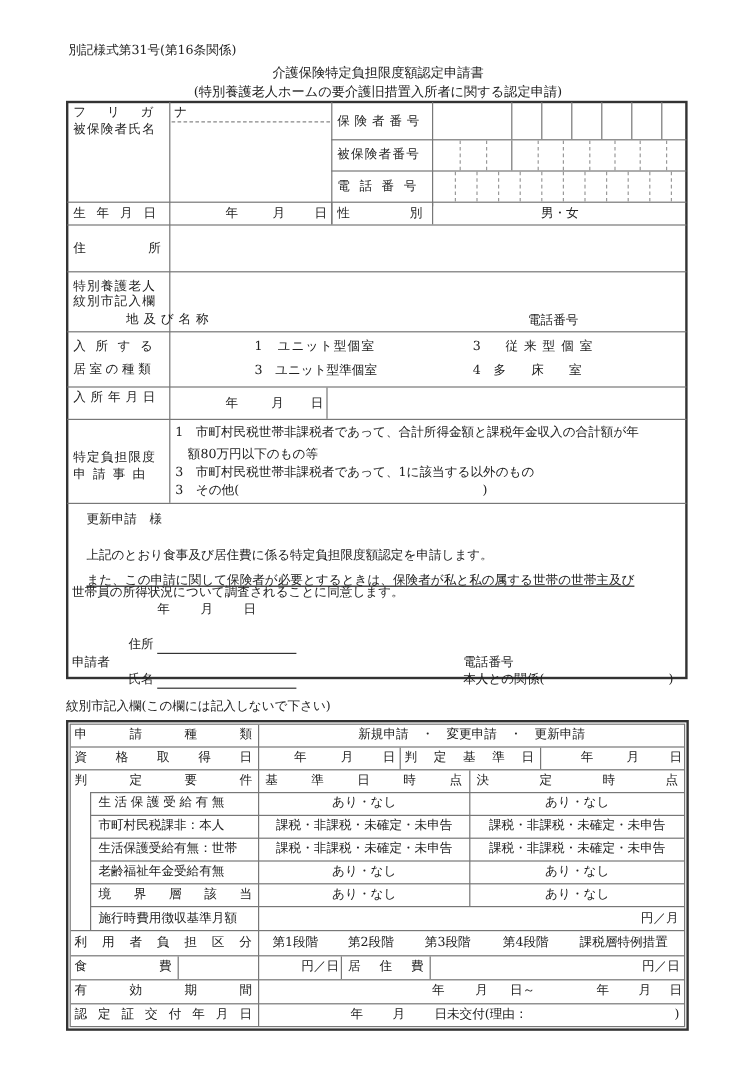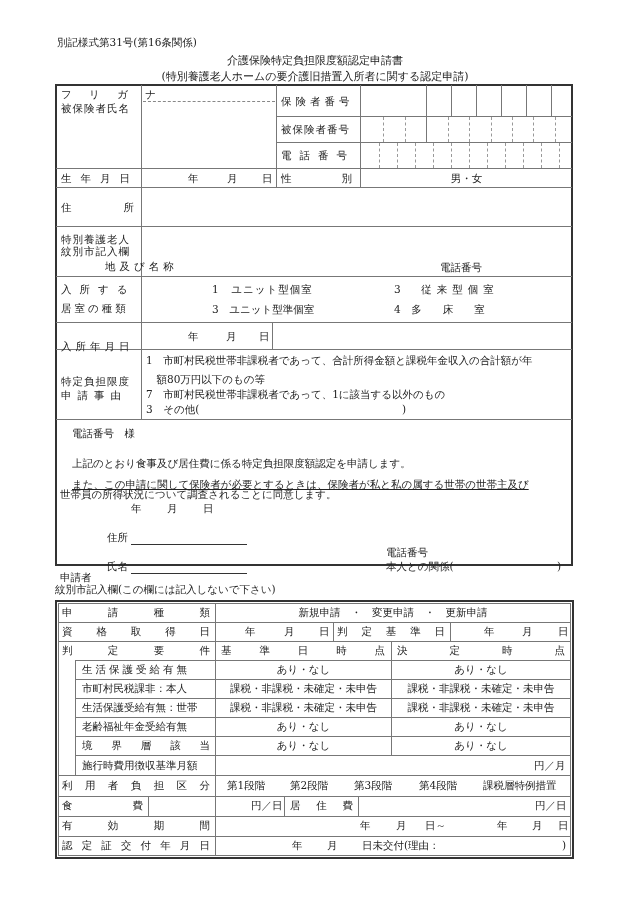--- a/index.html
+++ b/index.html
@@ -105,47 +105,47 @@
 <div class="abs" style="left:143px;top:227px;width:428px;height:48px;"></div>
 <div class="t" style="left:440px;top:262px;">電話番号</div>
 
 <div class="t" style="left:61px;top:284px;letter-spacing:8px;">入所する</div>
 <div class="t" style="left:61px;top:303px;letter-spacing:3px;">居室の種類</div>
 <div class="t" style="left:212px;top:284px;letter-spacing:1px;">1　ユニット型個室</div>
 <div class="t" style="left:212px;top:304px;">3　ユニット型準個室</div>
 <div class="t" style="left:394px;top:284px;letter-spacing:5px;">3　従来型個室</div>
 <div class="t" style="left:394px;top:304px;">4　多　　床　　室</div>
 
-<div class="t" style="left:61px;top:341px;letter-spacing:4px;">入所年月日</div>
+<div class="t" style="left:61px;top:326px;letter-spacing:4px;">入所年月日</div>
 <div class="vl" style="left:272px;top:323px;height:26px;"></div>
 <div class="t" style="left:188px;top:331px;">年</div>
 <div class="t" style="left:226px;top:331px;">月</div>
 <div class="t" style="left:259px;top:331px;">日</div>
 <div class="abs" style="left:143px;top:323px;width:128px;height:25px;"></div>
 
 <div class="t" style="left:61px;top:376px;letter-spacing:1px;">特定負担限度</div>
 <div class="t" style="left:61px;top:390px;letter-spacing:6px;">申請事由</div>
 <div class="t" style="left:146px;top:355px;">1　市町村民税世帯非課税者であって、合計所得金額と課税年金収入の合計額が年</div>
 <div class="t" style="left:146px;top:374px;">　額80万円以下のもの等</div>
-<div class="t" style="left:146px;top:389px;">7　市町村民税世帯非課税者であって、1に該当する以外のもの</div>
+<div class="t" style="left:146px;top:389px;">3　市町村民税世帯非課税者であって、1に該当する以外のもの</div>
 <div class="t" style="left:146px;top:404px;">3　その他(</div>
 <div class="abs" style="left:205px;top:402px;width:195px;height:14px;"></div>
 <div class="t" style="left:402px;top:404px;">)</div>
 
-<div class="t" style="left:72px;top:428px;">電話番号　様</div>
+<div class="t" style="left:72px;top:428px;">更新申請　様</div>
 <div class="t" style="left:72px;top:458px;">上記のとおり食事及び居住費に係る特定負担限度額認定を申請します。</div>
 <div class="t" style="left:72px;top:479px;text-decoration:underline;">また、この申請に関して保険者が必要とするときは、保険者が私と私の属する世帯の世帯主及び</div>
 <div class="t" style="left:60px;top:489px;">世帯員の所得状況について調査されることに同意します。</div>
 <div class="t" style="left:131px;top:503px;">年</div>
 <div class="t" style="left:167px;top:503px;">月</div>
 <div class="t" style="left:203px;top:503px;">日</div>
 
 <div class="t" style="left:107px;top:532px;">住所</div>
 <div class="ul" style="left:131px;top:544px;width:116px;"></div>
-<div class="t" style="left:60px;top:572px;">申請者</div>
+<div class="t" style="left:60px;top:547px;">申請者</div>
 <div class="t" style="left:107px;top:561px;">氏名</div>
 <div class="ul" style="left:131px;top:573px;width:116px;"></div>
 <div class="t" style="left:386px;top:547px;">電話番号</div>
 <div class="t" style="left:386px;top:561px;">本人との関係(</div>
 <div class="abs" style="left:462px;top:559px;width:92px;height:14px;"></div>
 <div class="t" style="left:557px;top:561px;">)</div>
 
 <div class="t" style="left:55px;top:584px;">紋別市記入欄(この欄には記入しないで下さい)</div>
 <div class="box2o"></div>
 <div class="box2i"></div>

